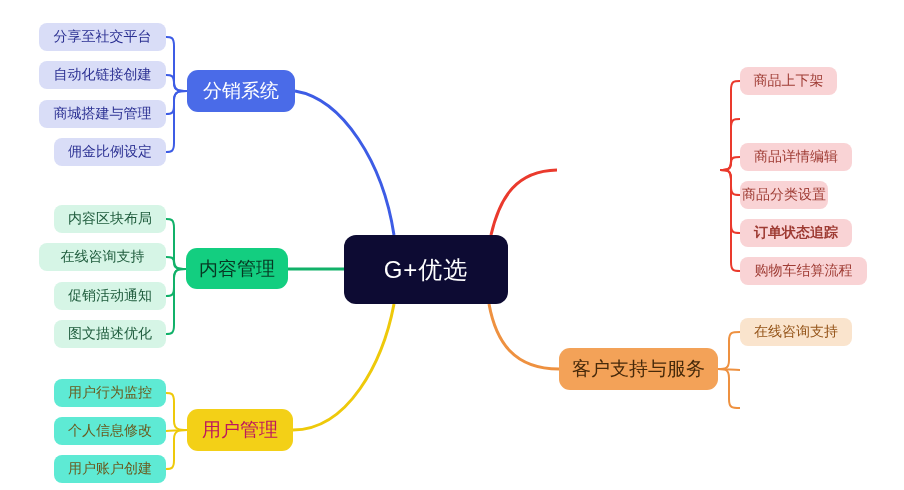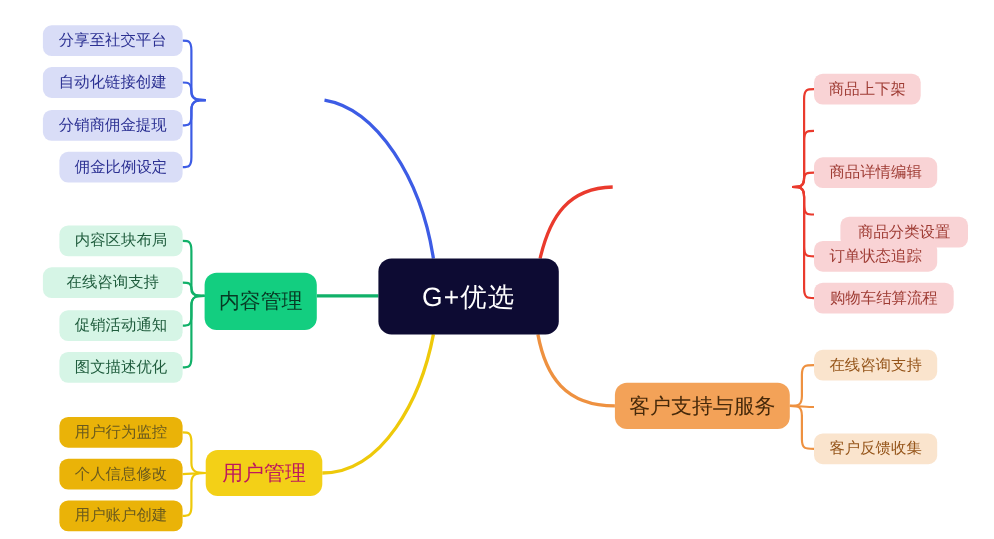--- a/index.html
+++ b/index.html
@@ -38,32 +38,32 @@
     border-radius: 12px;
     letter-spacing: 1px;
   }
   .branch-node {
     height: 42px;
     font-size: 19px;
     border-radius: 11px;
     font-weight: 400;
   }
   .bn-distribution { left: 187px; top: 70px;  width: 108px; background: #4a6be8; color: #ffffff; }
-  .bn-content      { left: 186px; top: 248px; width: 102px; height: 52px; background: #13ce80; color: #073823; }
+  .bn-content      { left: 186px; top: 248px; width: 102px; height: 41px; background: #13ce80; color: #073823; }
   .bn-user         { left: 187px; top: 409px; width: 106px; background: #f3d017; color: #be185d; text-align: right; }
   .bn-mall         { left: 557px; top: 149px; width: 163px; background: #f2463a; color: #4d100b; }
   .bn-support      { left: 559px; top: 348px; width: 159px; background: #f3a258; color: #46290a; }
   .leaf {
     height: 28px;
     font-size: 14px;
     border-radius: 8px;
   }
   .leaf-blue   { background: #d9ddf7; color: #2b3092; }
   .leaf-green  { background: #d6f5e6; color: #1f5c3d; }
-  .leaf-yellow { background: #eab308; color: #6a5a1e; }
+  .leaf-yellow { background: #5eead4; color: #6a5a1e; }
   .leaf-red    { background: #f9d3d5; color: #9e3b33; }
   .leaf-orange { background: #fae4cd; color: #95551a; }
   .anchor-right { right: 738px; }  
   .anchor-left  { left: 740px; }   
 </style>
 </head>
 <body>
 
 <div class="canvas">
 
@@ -96,39 +96,39 @@
     <path d="M720,170 C727,170 731,170 731,179 L731,224 C731,233 734,233 740,233" stroke="#ea3a2d" stroke-width="2"></path>
     <path d="M720,170 C727,170 731,170 731,179 L731,262 C731,271 734,271 740,271" stroke="#ea3a2d" stroke-width="2"></path>
 
     <path d="M718,369 C725,369 729,369 729,360 L729,341 C729,332 732,332 740,332" stroke="#ee9140" stroke-width="2"></path>
     <path d="M718,369 C726,369 733,370 740,370" stroke="#ee9140" stroke-width="2"></path>
     <path d="M718,369 C725,369 729,369 729,378 L729,399 C729,408 732,408 740,408" stroke="#ee9140" stroke-width="2"></path>
   </svg>
 
   <div class="node root-node">G+优选</div>
 
+  <div class="node branch-node bn-distribution">分销系统</div>
   <div class="node leaf leaf-blue anchor-right" style="top:23px; width:127px;">分享至社交平台</div>
   <div class="node leaf leaf-blue anchor-right" style="top:61px; width:127px;">自动化链接创建</div>
-  <div class="node leaf leaf-blue anchor-right" style="top:100px; width:127px;">分销商佣金提现</div>
+  <div class="node leaf leaf-blue anchor-right" style="top:100px; width:127px;">商城搭建与管理</div>
   <div class="node leaf leaf-blue anchor-right" style="top:138px; width:112px;">佣金比例设定</div>
 
   <div class="node branch-node bn-content">内容管理</div>
   <div class="node leaf leaf-green anchor-right" style="top:205px; width:112px;">内容区块布局</div>
   <div class="node leaf leaf-green anchor-right" style="top:243px; width:127px;">在线咨询支持</div>
   <div class="node leaf leaf-green anchor-right" style="top:282px; width:112px;">促销活动通知</div>
   <div class="node leaf leaf-green anchor-right" style="top:320px; width:112px;">图文描述优化</div>
 
   <div class="node branch-node bn-user">用户管理</div>
   <div class="node leaf leaf-yellow anchor-right" style="top:379px; width:112px;">用户行为监控</div>
   <div class="node leaf leaf-yellow anchor-right" style="top:417px; width:112px;">个人信息修改</div>
   <div class="node leaf leaf-yellow anchor-right" style="top:455px; width:112px;">用户账户创建</div>
 
   <div class="node leaf leaf-red anchor-left" style="top:67px; width:97px;">商品上下架</div>
   <div class="node leaf leaf-red anchor-left" style="top:143px; width:112px;">商品详情编辑</div>
-  <div class="node leaf leaf-red anchor-left" style="top:197px; width:116px;margin-left:24px;">商品分类设置</div>
-  <div class="node leaf leaf-red anchor-left" style="top:219px; width:112px;">订单状态追踪</div>
+  <div class="node leaf leaf-red anchor-left" style="top:181px; width:88px;">商品分类设置</div>
+  <div class="node leaf leaf-red anchor-left" style="top:219px; width:112px;font-weight:bold;">订单状态追踪</div>
   <div class="node leaf leaf-red anchor-left" style="top:257px; width:127px;">购物车结算流程</div>
 
   <div class="node branch-node bn-support">客户支持与服务</div>
   <div class="node leaf leaf-orange anchor-left" style="top:318px; width:112px;">在线咨询支持</div>
-  <div class="node leaf leaf-orange anchor-left" style="top:394px; width:112px;">客户反馈收集</div>
 
 </div>
 
 </body></html>

